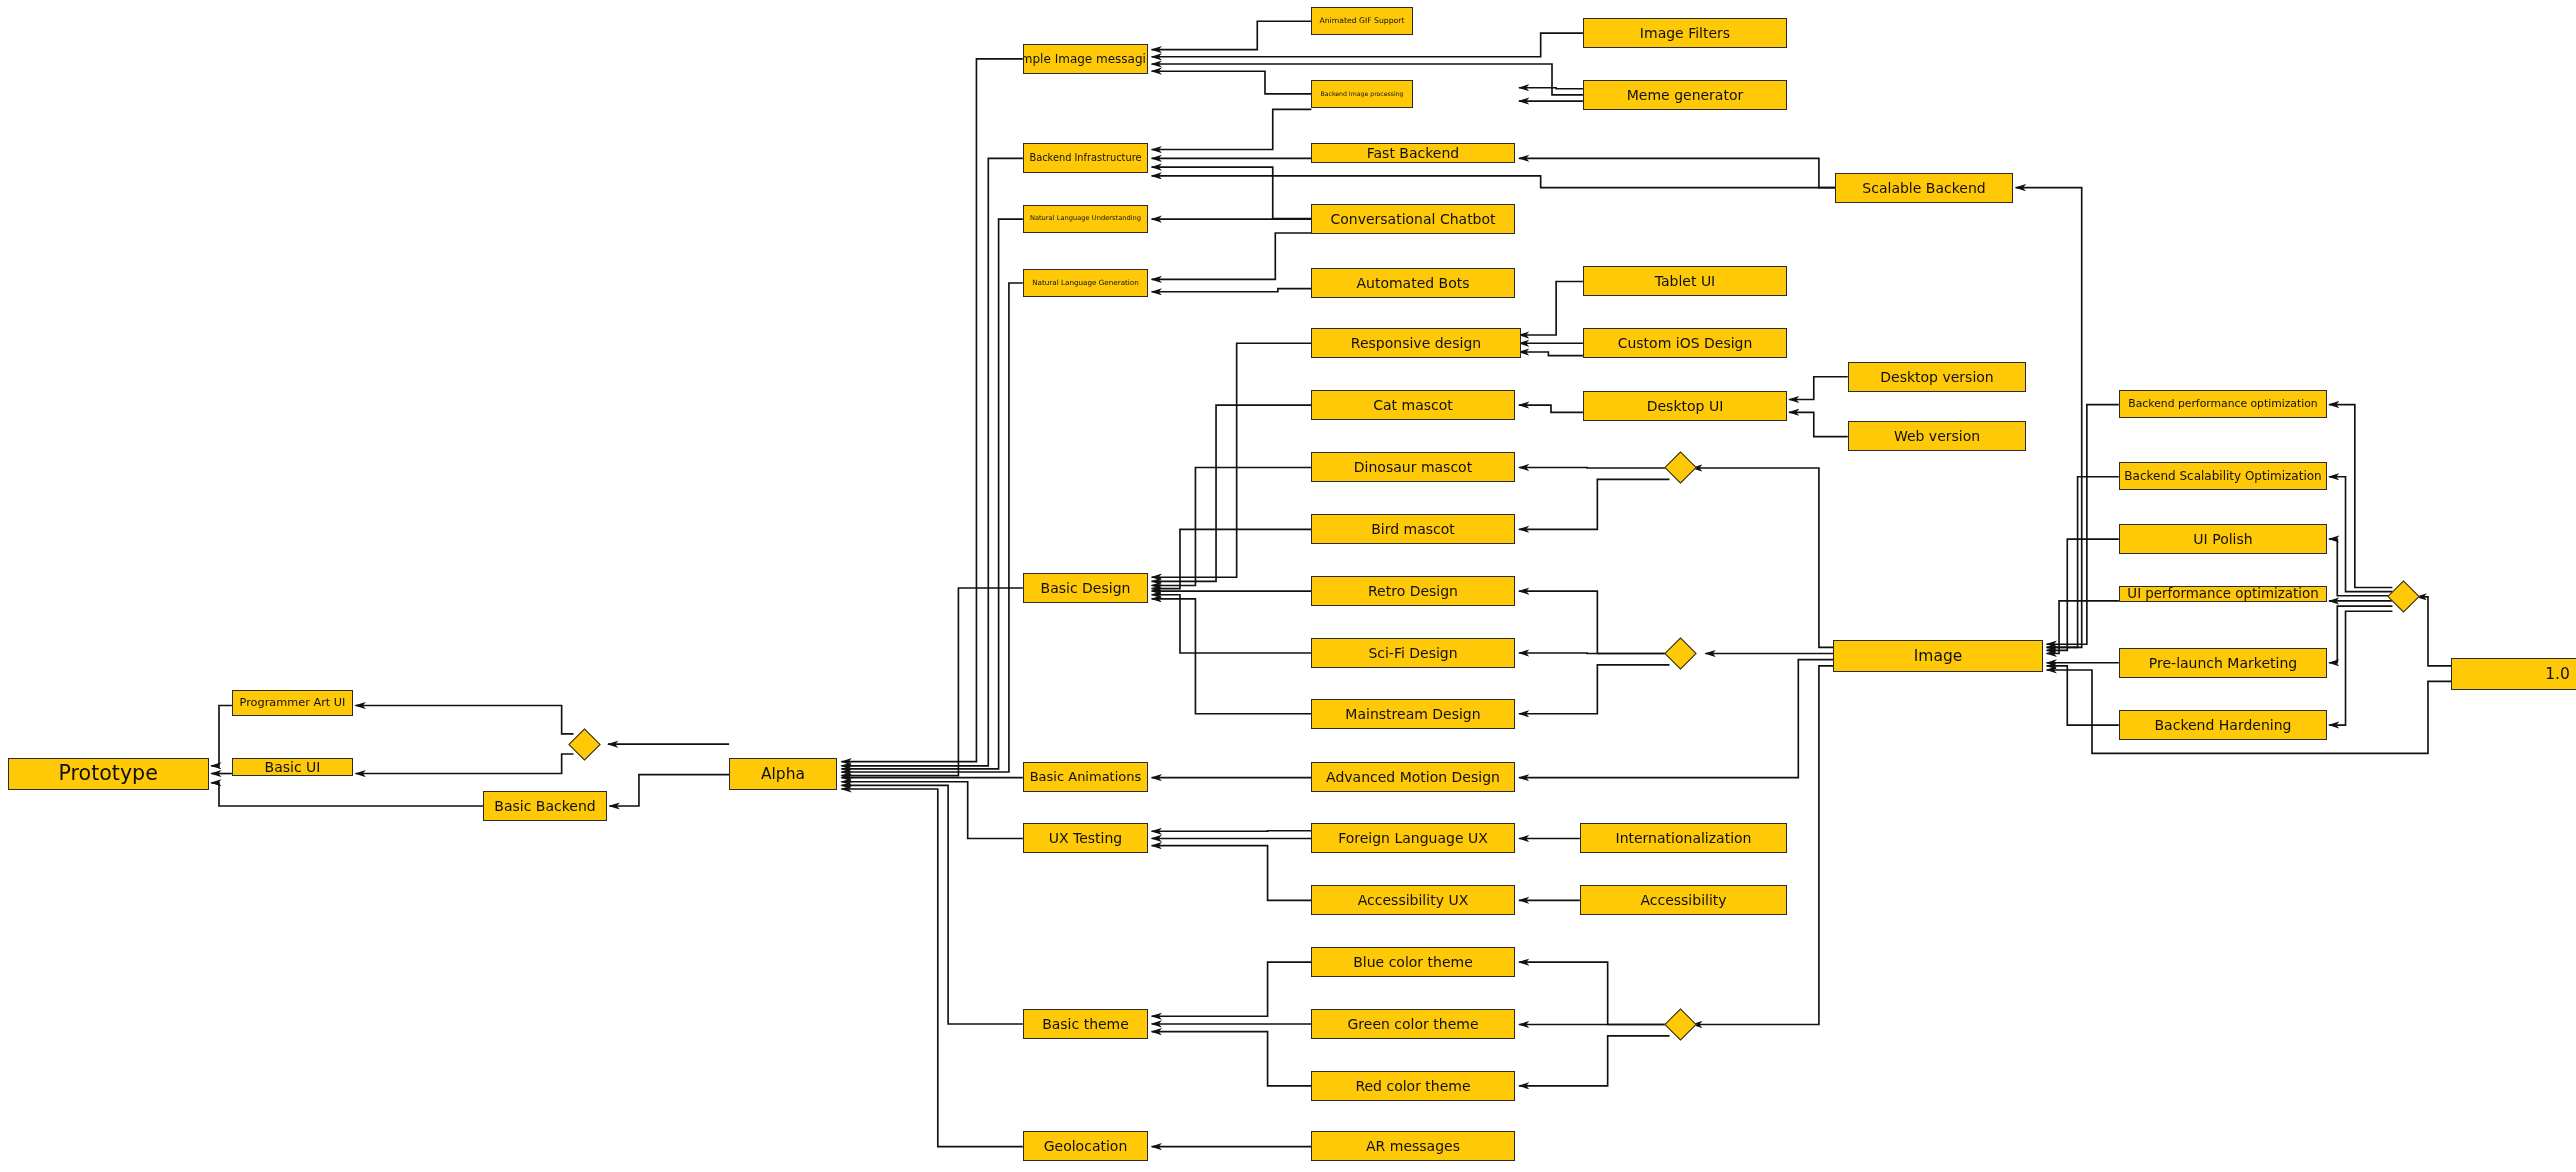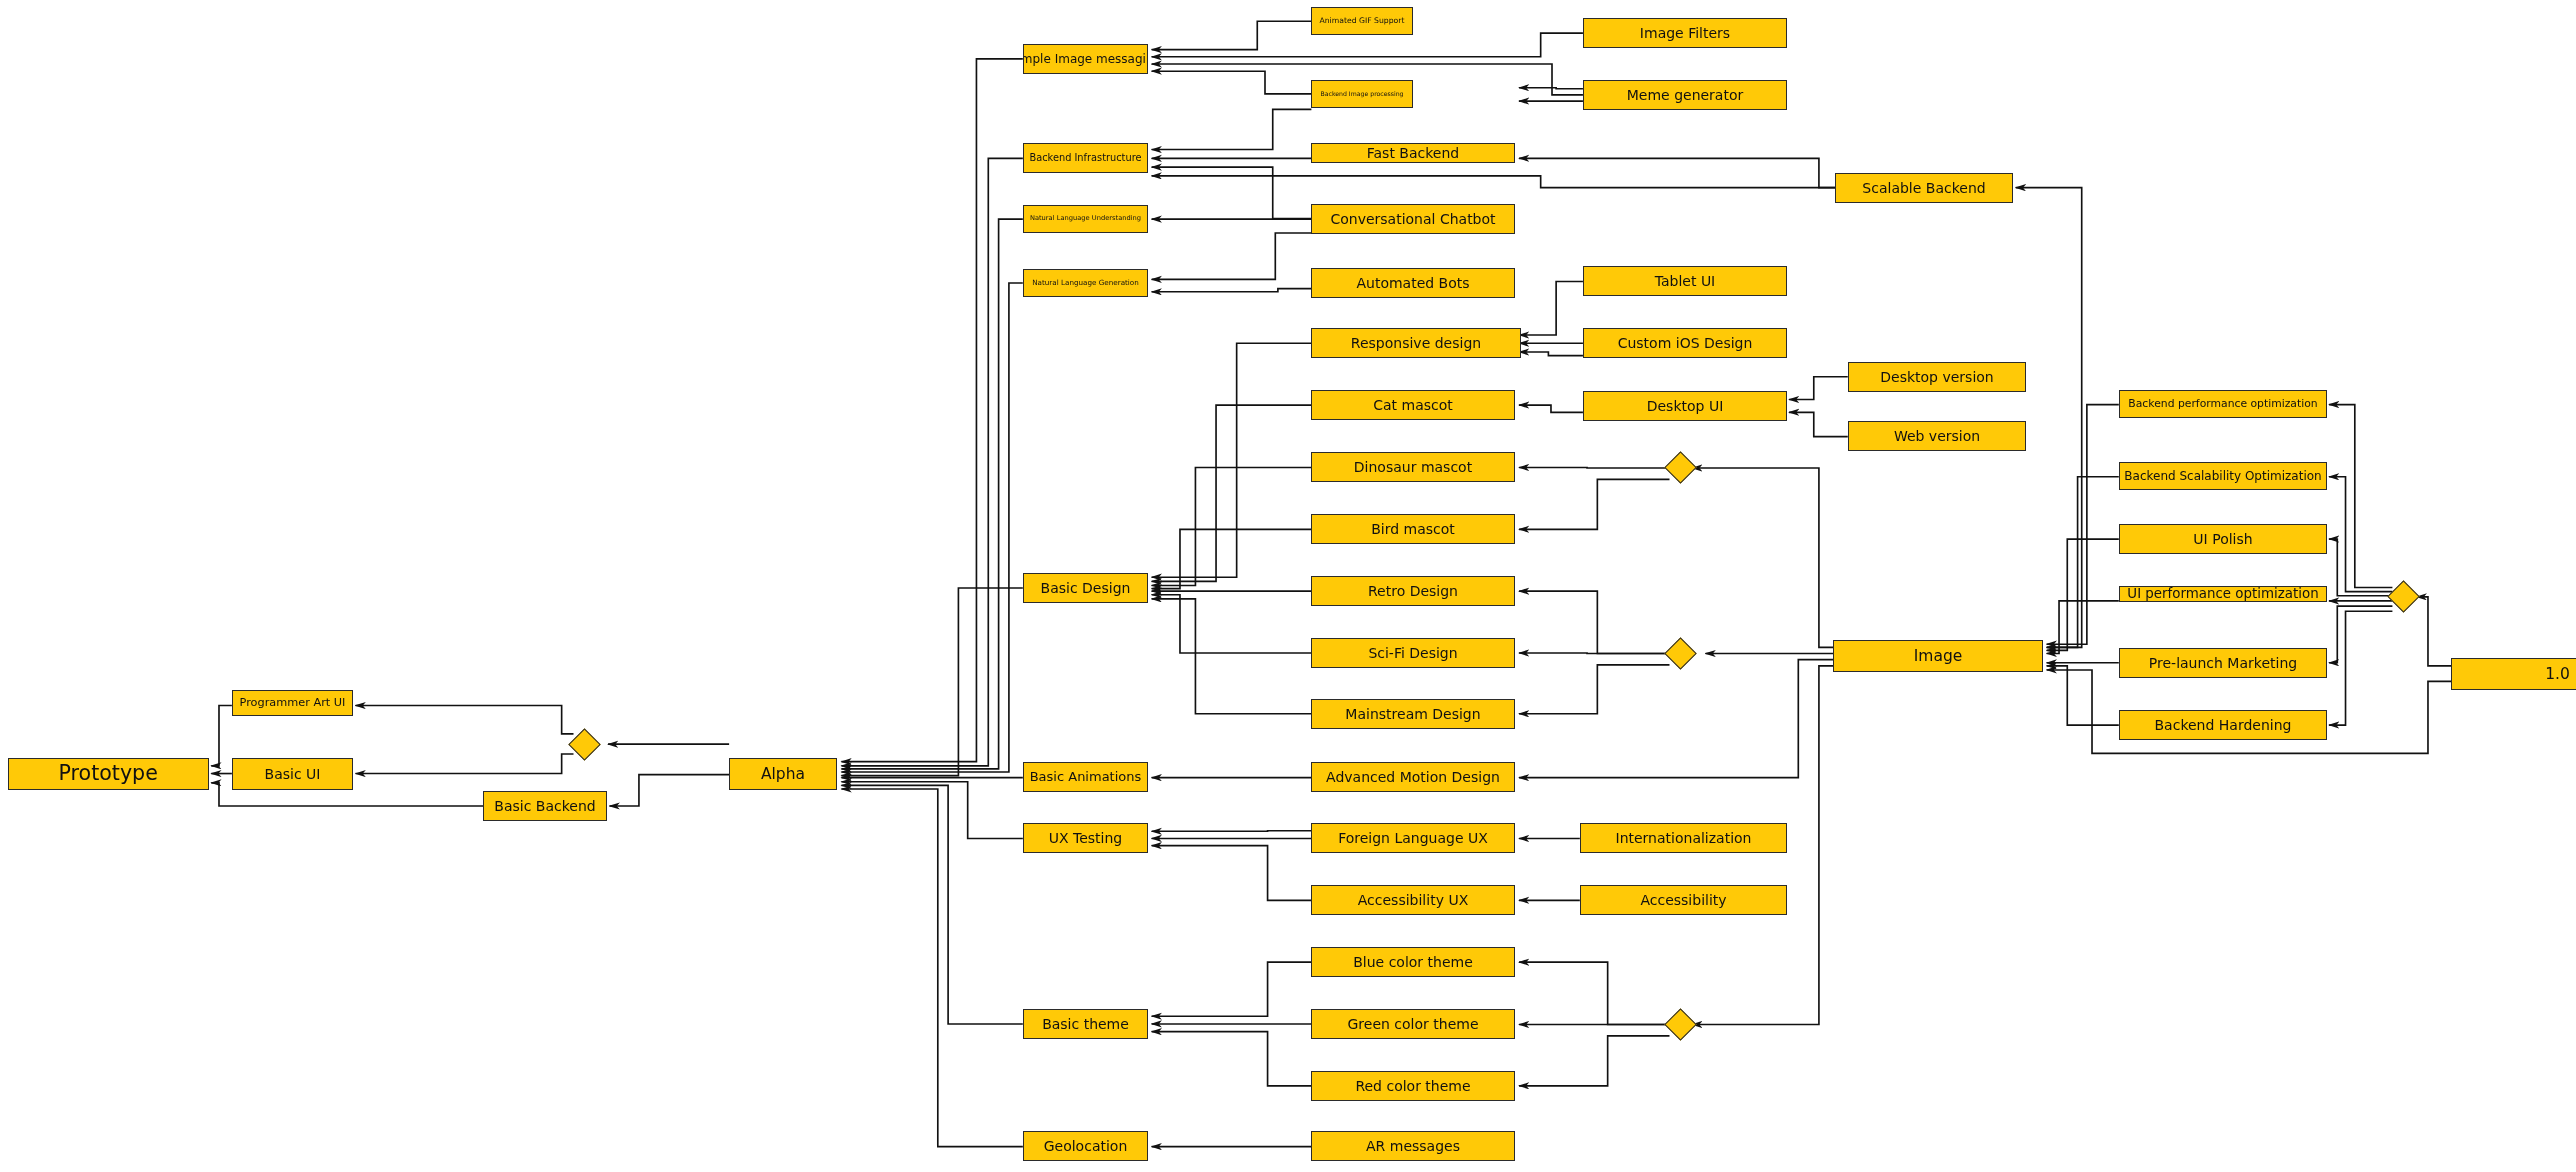--- a/index.html
+++ b/index.html
@@ -161,21 +161,21 @@
       <path d="M2545,2225 L2235,2225"></path>
     </g>
   </svg>
 
   <div class="node fs-xl" id="n-prototype" style="left: 7.7px; top: 758px; width: 201px; height: 32px;">
       <span class="lbl">Prototype</span>
     </div>
   <div class="node fs-sm" id="n-programmer-art-ui" style="left: 232px; top: 690px; width: 121px; height: 26px;">
       <span class="lbl" style="font-size: 11.3px;">Programmer Art UI</span>
     </div>
-  <div class="node fs-sm" id="n-basic-ui" style="left: 232px; top: 758px; width: 121px; height: 32px;">
+  <div class="node fs-sm" id="n-basic-ui" style="left: 232px; top: 758px; width: 121px; height: 18px;">
       <span class="lbl">Basic UI</span>
     </div>
   <div class="node fs-sm" id="n-basic-backend" style="left: 483px; top: 791px; width: 124px; height: 30px;">
       <span class="lbl">Basic Backend</span>
     </div>
   <div class="node fs-md" id="n-alpha" style="left: 729px; top: 758px; width: 108px; height: 32px;">
       <span class="lbl">Alpha</span>
     </div>
 
   <div class="node fs-sm" id="n-simple-image-messaging" style="left: 1023px; top: 44px; width: 125px; height: 30px;">

